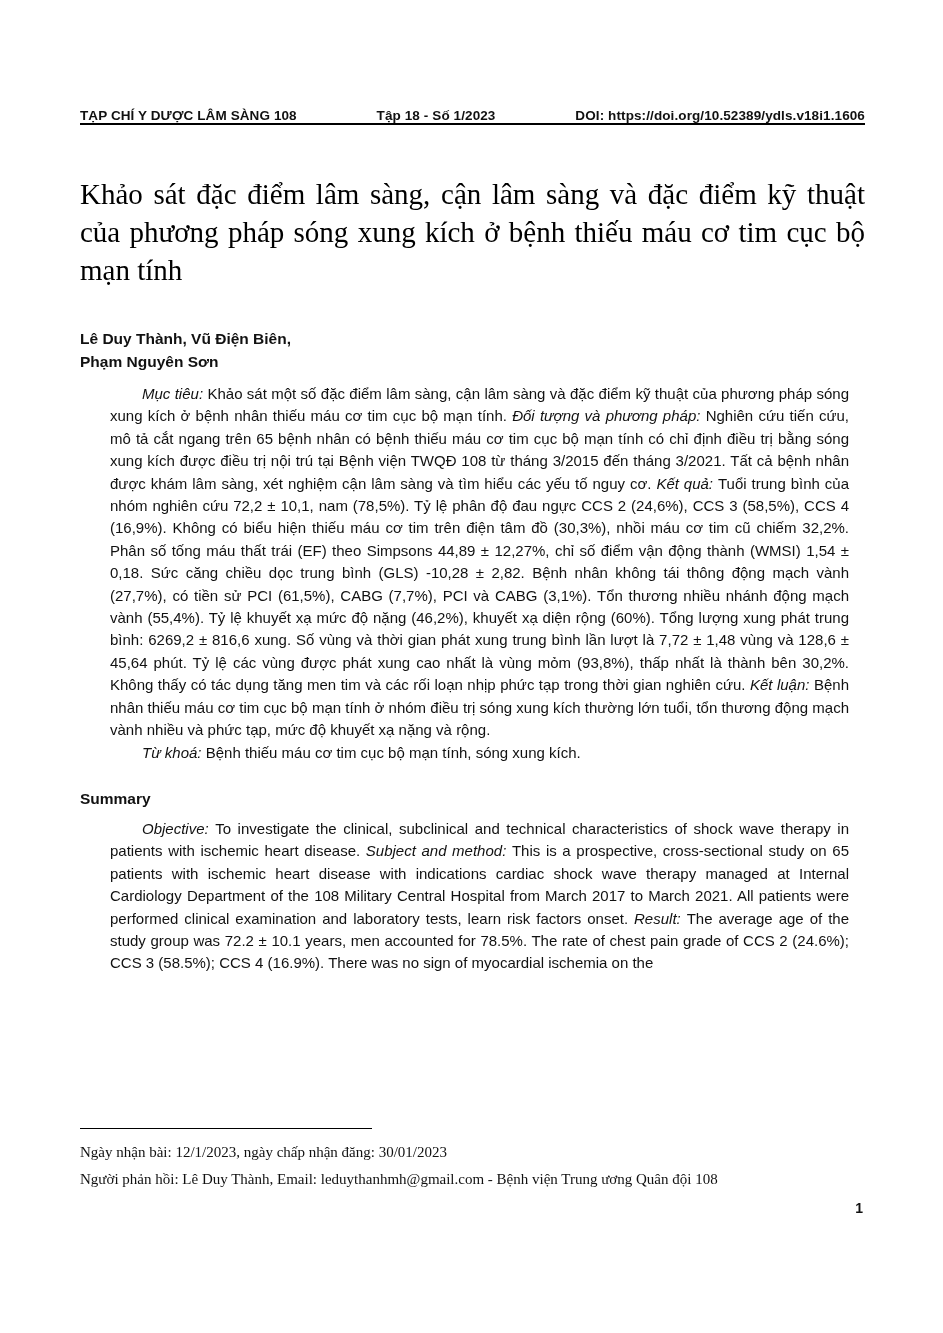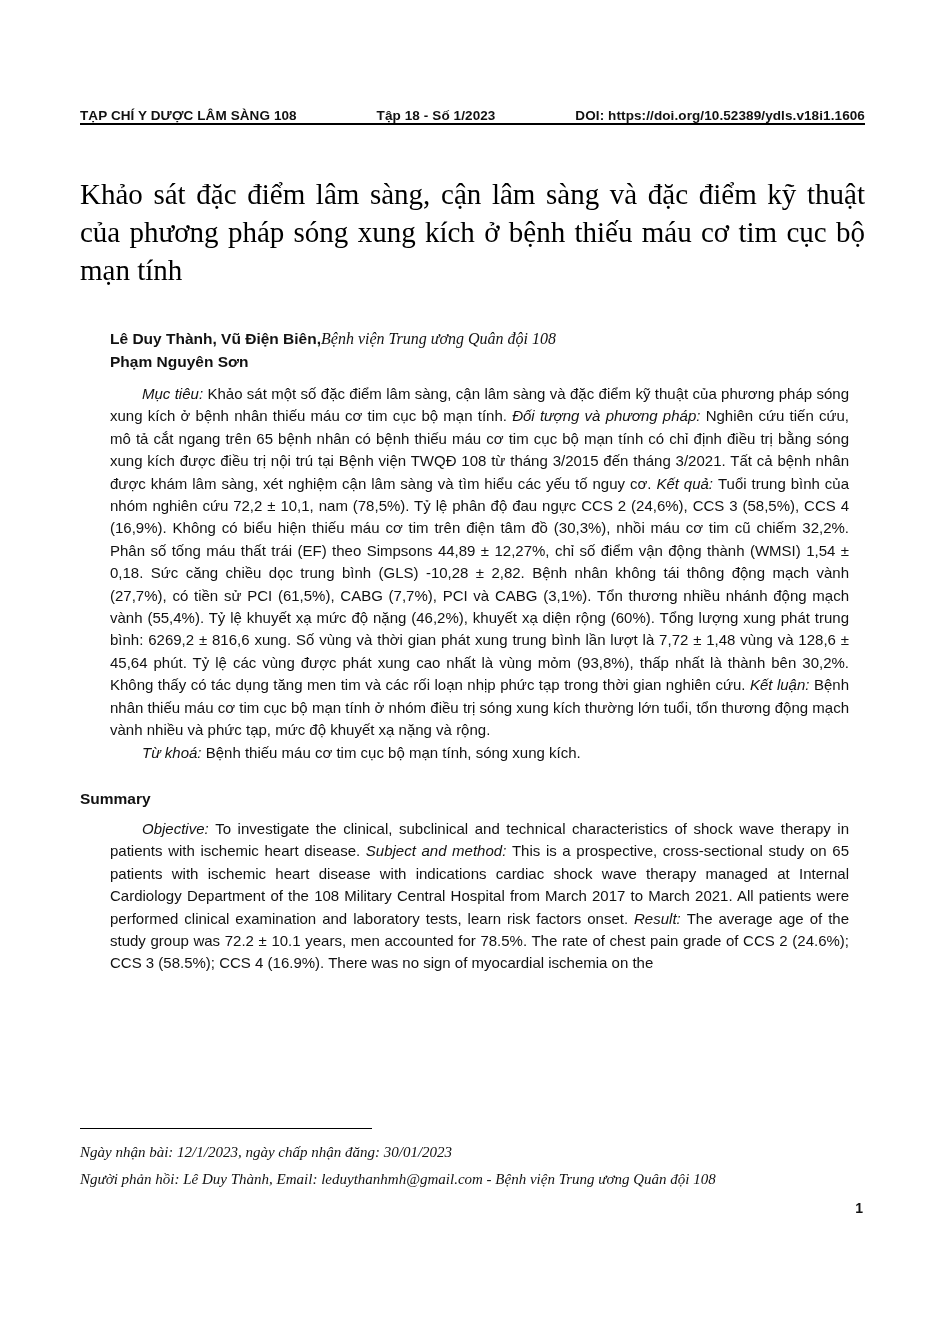--- a/index.html
+++ b/index.html
@@ -42,22 +42,22 @@
     font-weight: bold;
     font-size: 21.5px;
     line-height: 30px;
     text-align: justify;
     color: #000;
   }
   
   .authors-row {
     margin-top: 38px;
     display: flex;
+    justify-content: space-between;
     align-items: flex-start;
-    margin-left: 30px;
   }
   .authors {
     font-weight: bold;
     font-size: 15.5px;
     line-height: 23px;
   }
   .affiliation {
     font-family: "Liberation Serif", serif;
     font-style: italic;
     font-size: 16px;
@@ -88,21 +88,20 @@
     top: 1128px;
     width: 786px;
   }
   .footnote-rule {
     width: 292px;
     border-top: 1px solid #000;
     margin-bottom: 10px;
   }
   .footnote-line {
     font-family: "Liberation Serif", serif;
-    font-style: italic;
     font-size: 15px;
     line-height: 27px;
   }
   .page-number {
     position: absolute;
     top: 1200px;
     right: 80px;
     font-size: 14px;
     font-weight: bold;
   }
@@ -120,21 +119,20 @@
     </div>
 
     <h1 class="title-vi">Khảo sát đặc điểm lâm sàng, cận lâm sàng và đặc điểm kỹ thuật của phương pháp sóng xung kích ở bệnh thiếu máu cơ tim cục bộ mạn tính</h1>
 
 
     <div class="authors-row">
       <div class="authors">
         <div>Lê Duy Thành, Vũ Điện Biên,</div>
         <div>Phạm Nguyên Sơn</div>
       </div>
-      <div class="affiliation">Bệnh viện Trung ương Quân đội 108</div>
     </div>
 
     <p class="body-par"><span class="it">Mục tiêu: </span><span>Khảo sát một số đặc điểm lâm sàng, cận lâm sàng và đặc điểm kỹ thuật của phương pháp sóng xung kích ở bệnh nhân thiếu máu cơ tim cục bộ mạn tính. </span><span class="it">Đối tượng và phương pháp: </span><span>Nghiên cứu tiến cứu, mô tả cắt ngang trên 65 bệnh nhân có bệnh thiếu máu cơ tim cục bộ mạn tính có chỉ định điều trị bằng sóng xung kích được điều trị nội trú tại Bệnh viện TWQĐ 108 từ tháng 3/2015 đến tháng 3/2021. Tất cả bệnh nhân được khám lâm sàng, xét nghiệm cận lâm sàng và tìm hiểu các yếu tố nguy cơ. </span><span class="it">Kết quả: </span><span>Tuổi trung bình của nhóm nghiên cứu 72,2 ± 10,1, nam (78,5%). Tỷ lệ phân độ đau ngực CCS 2 (24,6%), CCS 3 (58,5%), CCS 4 (16,9%). Không có biểu hiện thiếu máu cơ tim trên điện tâm đồ (30,3%), nhồi máu cơ tim cũ chiếm 32,2%. Phân số tống máu thất trái (EF) theo Simpsons 44,89 ± 12,27%, chỉ số điểm vận động thành (WMSI) 1,54 ± 0,18. Sức căng chiều dọc trung bình (GLS) -10,28 ± 2,82. Bệnh nhân không tái thông động mạch vành (27,7%), có tiền sử PCI (61,5%), CABG (7,7%), PCI và CABG (3,1%). Tổn thương nhiều nhánh động mạch vành (55,4%). Tỷ lệ khuyết xạ mức độ nặng (46,2%), khuyết xạ diện rộng (60%). Tổng lượng xung phát trung bình: 6269,2 ± 816,6 xung. Số vùng và thời gian phát xung trung bình lần lượt là 7,72 ± 1,48 vùng và 128,6 ± 45,64 phút. Tỷ lệ các vùng được phát xung cao nhất là vùng mỏm (93,8%), thấp nhất là thành bên 30,2%. Không thấy có tác dụng tăng men tim và các rối loạn nhịp phức tạp trong thời gian nghiên cứu. </span><span class="it">Kết luận: </span><span>Bệnh nhân thiếu máu cơ tim cục bộ mạn tính ở nhóm điều trị sóng xung kích thường lớn tuổi, tổn thương động mạch vành nhiều và phức tạp, mức độ khuyết xạ nặng và rộng.</span></p>
     <p class="body-par keywords"><span class="it">Từ khoá: </span><span>Bệnh thiếu máu cơ tim cục bộ mạn tính, sóng xung kích.</span></p>
 
     <h3 class="section-heading">Summary</h3>
     <p class="body-par"><span class="it">Objective: </span><span>To investigate the clinical, subclinical and technical characteristics of shock wave therapy in patients with ischemic heart disease. </span><span class="it">Subject and method: </span><span>This is a prospective, cross-sectional study on 65 patients with ischemic heart disease with indications cardiac shock wave therapy managed at Internal Cardiology Department of the 108 Military Central Hospital from March 2017 to March 2021. All patients were performed clinical examination and laboratory tests, learn risk factors onset. </span><span class="it">Result: </span><span>The average age of the study group was 72.2 ± 10.1 years, men accounted for 78.5%. The rate of chest pain grade of CCS 2 (24.6%); CCS 3 (58.5%); CCS 4 (16.9%). There was no sign of myocardial ischemia on the</span></p>
 
   </div>
 

